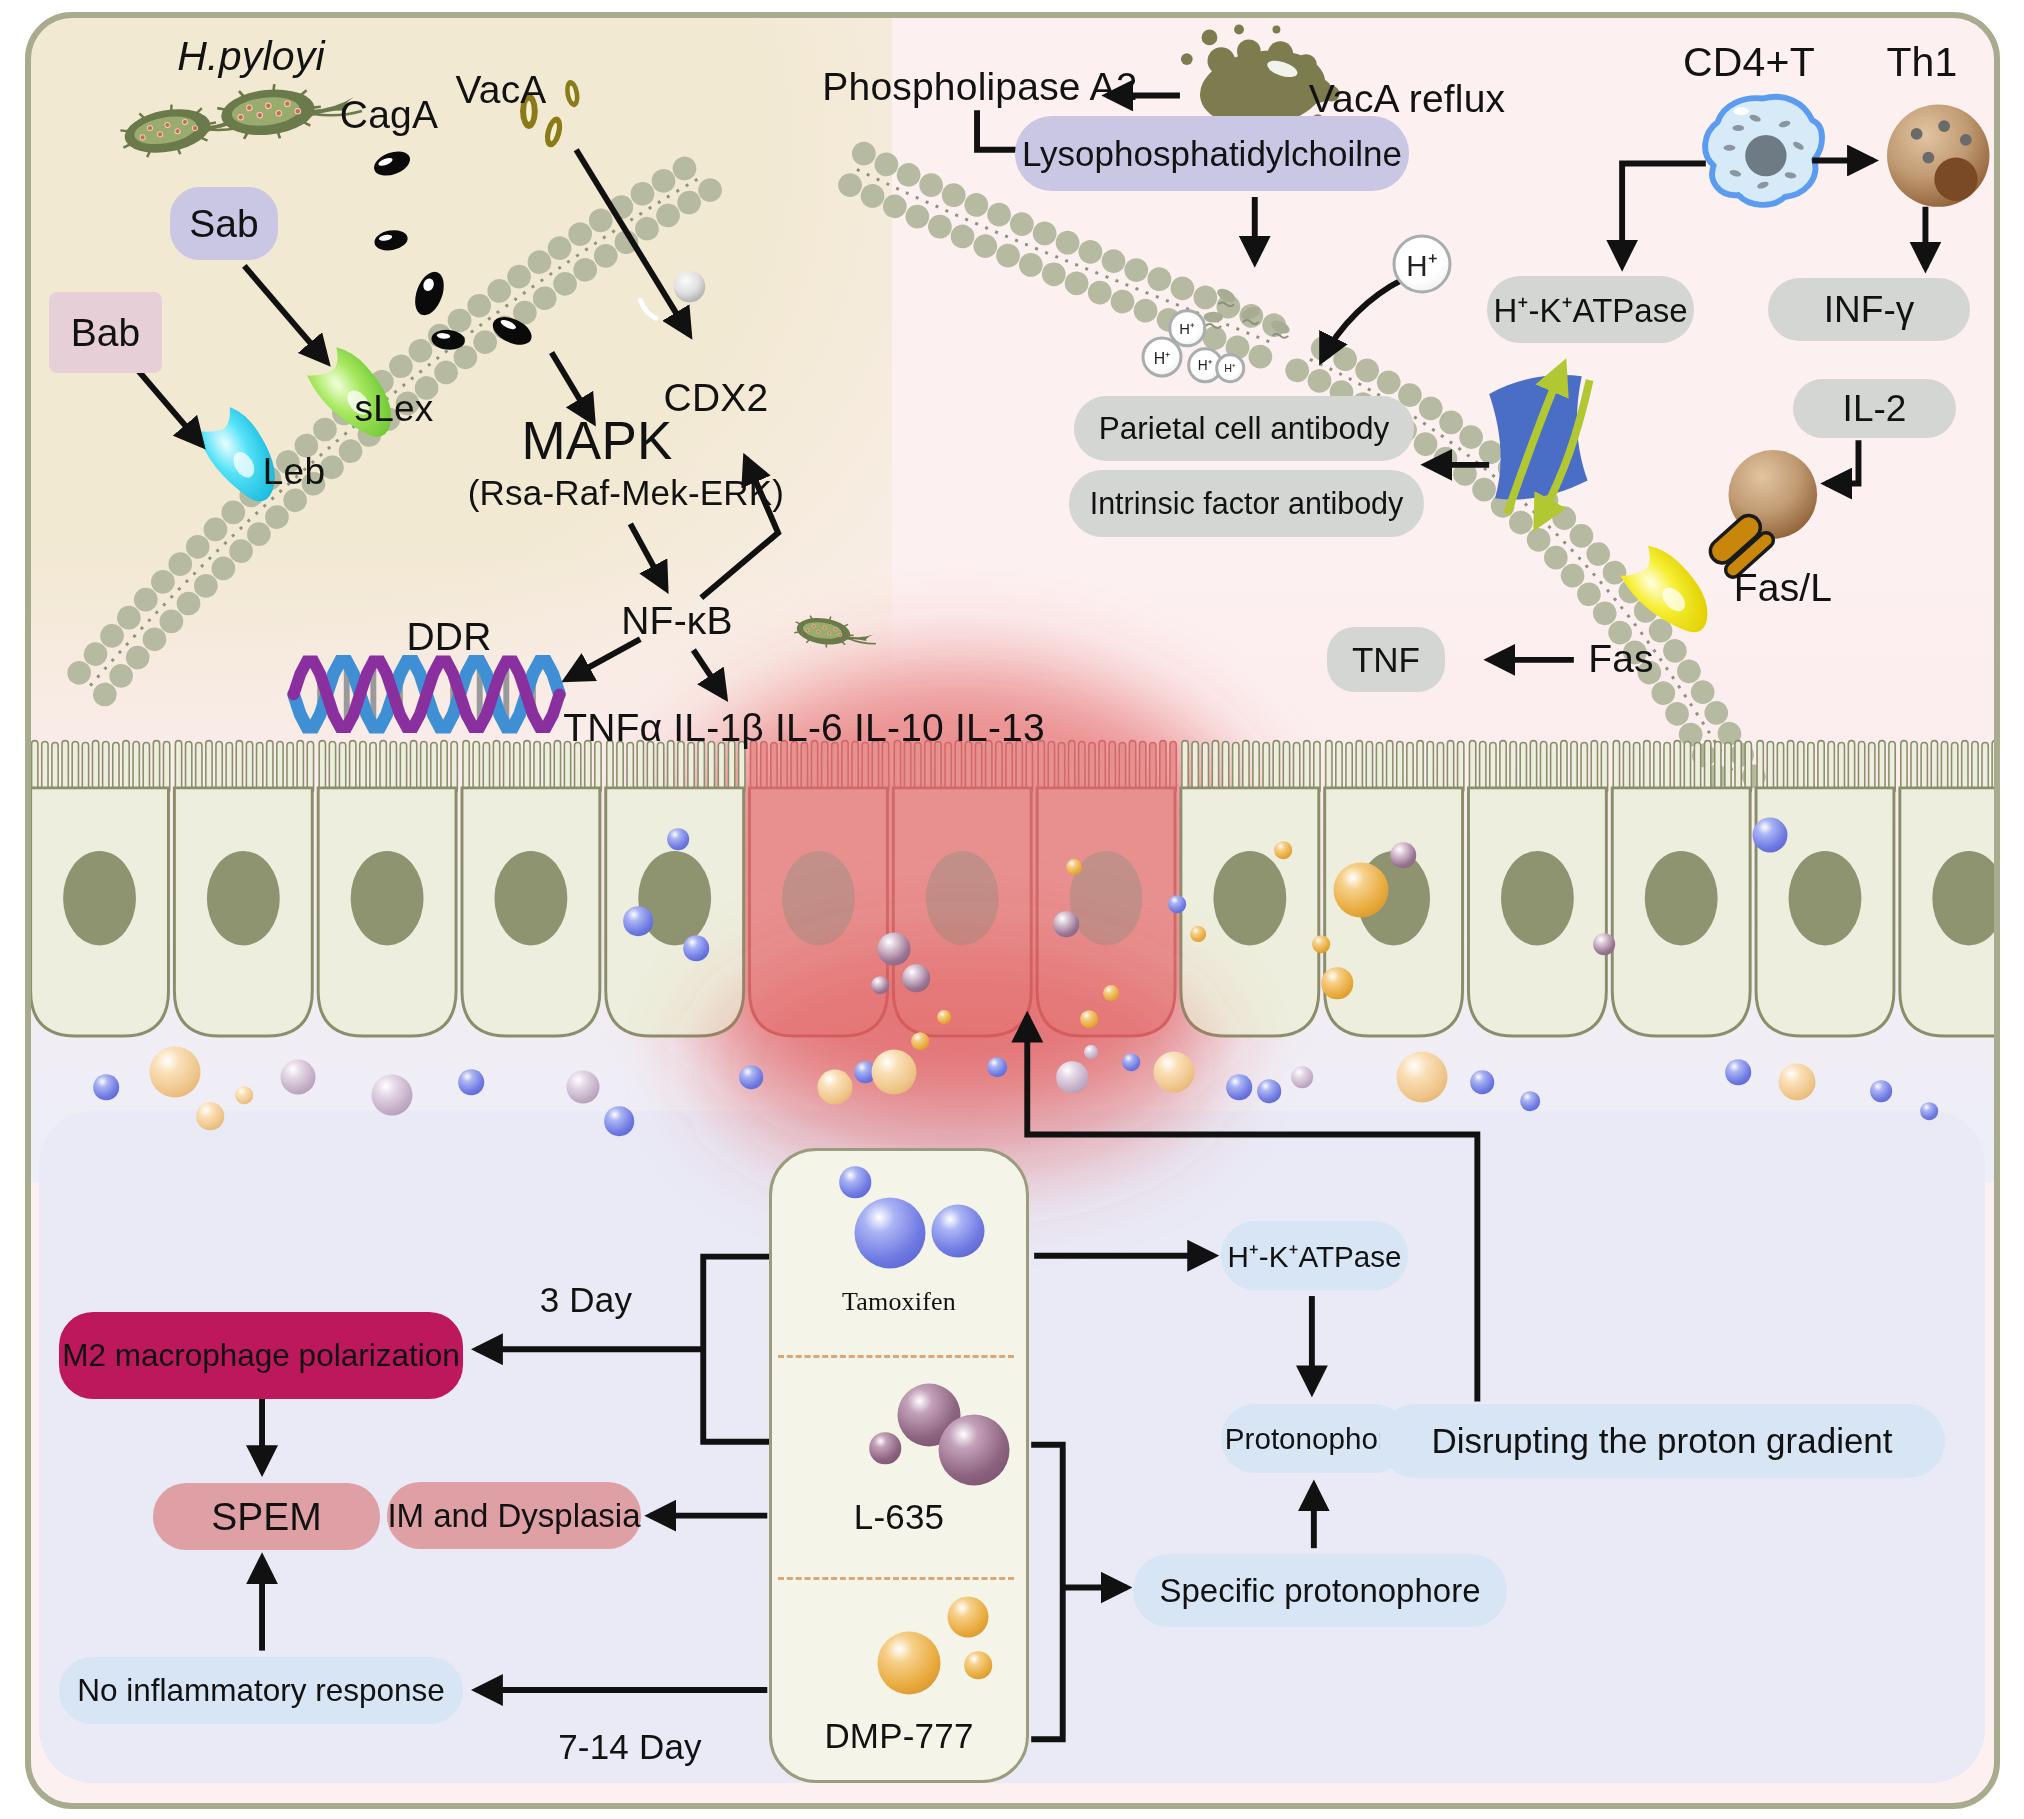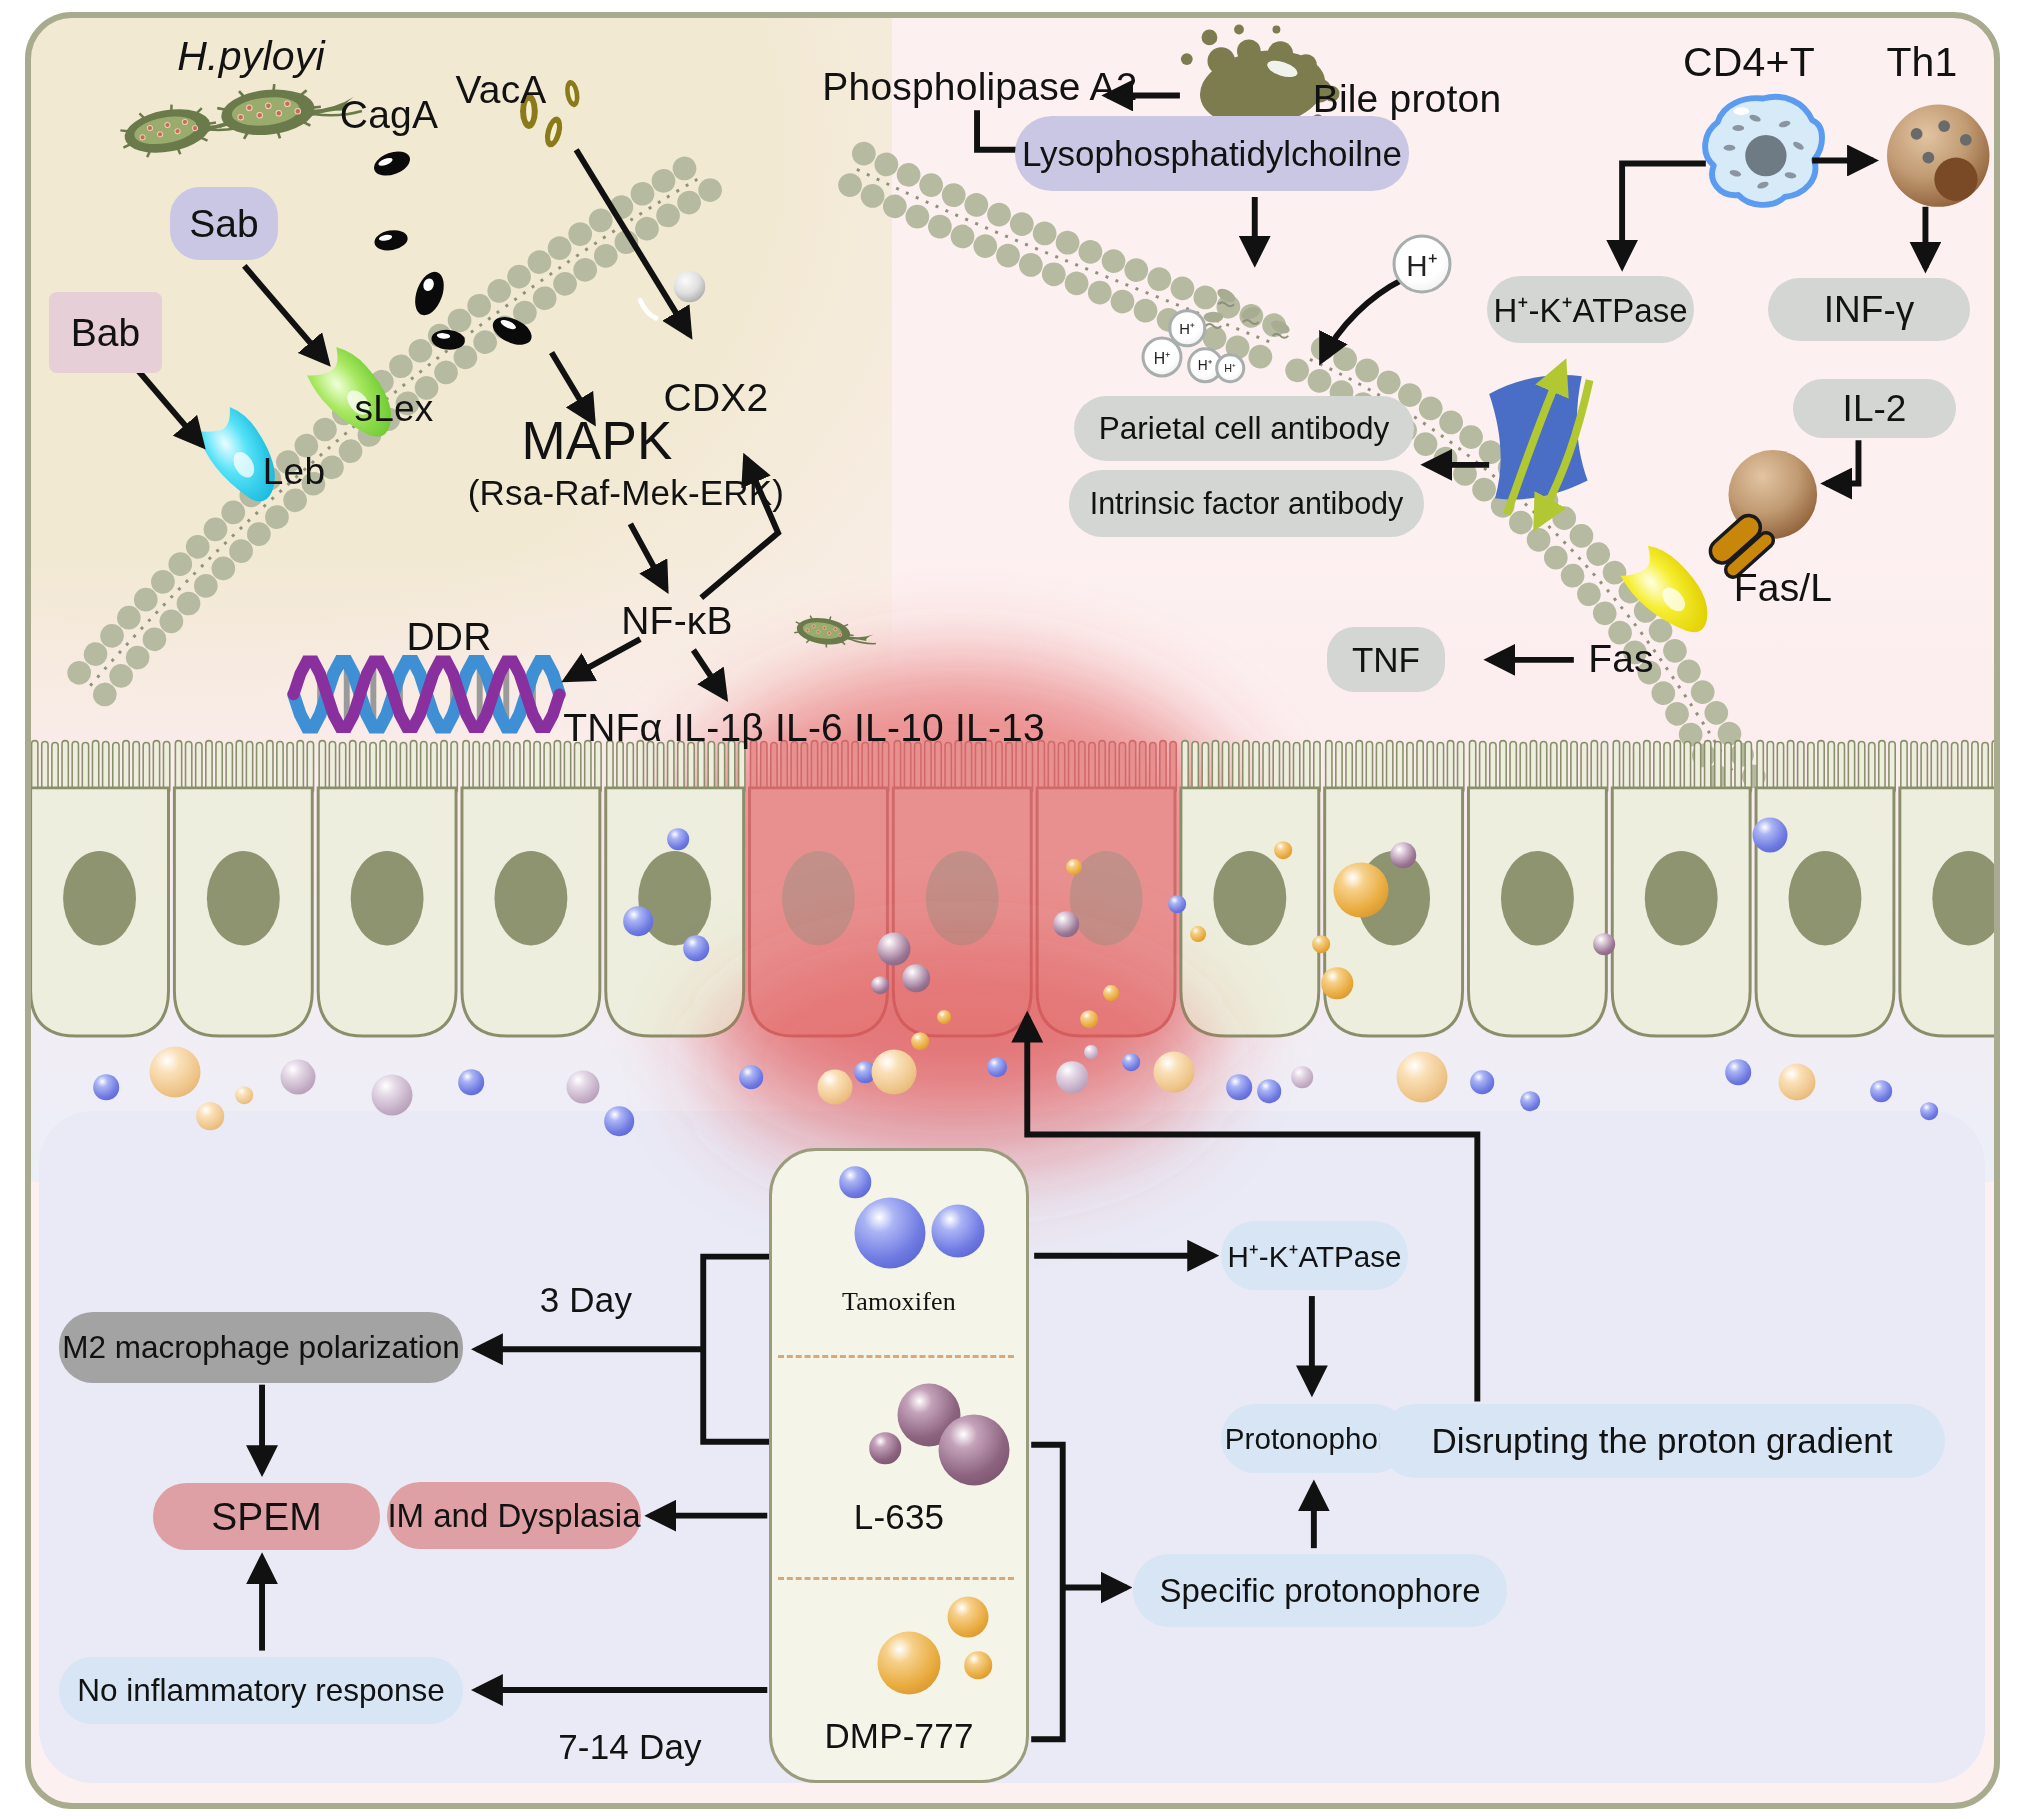--- a/index.html
+++ b/index.html
@@ -619,37 +619,37 @@
           <div class="pill" style="left: 1487px; top: 276px; width: 207px; height: 67px; background: rgb(211, 214, 211); font-size: 33px; border-radius: 33px;">H⁺-K⁺ATPase</div>
           <div class="pill" style="left: 1768px; top: 278px; width: 202px; height: 63px; background: rgb(211, 214, 211); font-size: 37px; border-radius: 31.5px;">INF-γ</div>
           <div class="pill" style="left: 1793px; top: 379px; width: 163px; height: 59px; background: rgb(211, 214, 211); font-size: 37px; border-radius: 29.6px;">IL-2</div>
           <div class="pill" style="left: 1074px; top: 396px; width: 340px; height: 65px; background: rgb(211, 214, 211); font-size: 31.5px; border-radius: 32.5px;">Parietal cell antibody</div>
           <div class="pill" style="left: 1069px; top: 470px; width: 355px; height: 67px; background: rgb(211, 214, 211); font-size: 30.5px; border-radius: 33px; text-align: center;">Intrinsic factor antibody</div>
           <div class="pill" style="left: 1327px; top: 627px; width: 118px; height: 65px; background: rgb(211, 214, 211); font-size: 35px; border-radius: 27.6px;">TNF</div>
           <div class="pill" style="left: 1221px; top: 1221px; width: 187px; height: 69px; background: rgb(215, 229, 244); font-size: 29.6px; border-radius: 34px;">H⁺-K⁺ATPase</div>
           <div class="pill" style="left: 1221px; top: 1404px; width: 187px; height: 69px; background: rgb(215, 229, 244); font-size: 29.6px; border-radius: 34px;">Protonophore</div>
           <div class="pill" style="left: 1379px; top: 1404px; width: 566px; height: 74px; background: rgb(215, 229, 244); font-size: 35px; border-radius: 37px;">Disrupting the proton gradient</div>
           <div class="pill" style="left: 1133px; top: 1554px; width: 374px; height: 73px; background: rgb(215, 229, 244); font-size: 33px; border-radius: 36px;">Specific protonophore</div>
-          <div class="pill" style="left: 59px; top: 1312px; width: 404px; height: 71px; background: #a3a3a3; font-size: 31.5px; border-radius: 34px;">M2 macrophage polarization</div>
+          <div class="pill" style="left: 59px; top: 1312px; width: 404px; height: 87px; background: #be185d; font-size: 31.5px; border-radius: 34px;">M2 macrophage polarization</div>
           <div class="pill" style="left: 153px; top: 1483px; width: 227px; height: 67px; background: rgb(223, 160, 165); font-size: 39px; border-radius: 33px;">SPEM</div>
           <div class="pill" style="left: 387px; top: 1482px; width: 254px; height: 67px; background: rgb(223, 160, 165); font-size: 33px; border-radius: 33px;">IM and Dysplasia</div>
           <div class="pill" style="left: 59px; top: 1657px; width: 404px; height: 67px; background: rgb(215, 229, 244); font-size: 31.5px; border-radius: 33px;">No inflammatory response</div>
           <div class="lbl" style="left: 251px; top: 56px; font-size: 41px; font-style: italic;">H.pyloyi</div>
           <div class="lbl" style="left: 389px; top: 115px; font-size: 39px;">CagA</div>
           <div class="lbl" style="left: 501px; top: 90px; font-size: 39px;">VacA</div>
           <div class="lbl" style="left: 394px; top: 409px; font-size: 37px;">sLex</div>
           <div class="lbl" style="left: 294px; top: 456px; font-size: 37px; margin-top: 16px;">Leb</div>
           <div class="lbl" style="left: 597px; top: 440px; font-size: 53px;">MAPK</div>
           <div class="lbl" style="left: 626px; top: 493px; font-size: 35px;">(Rsa-Raf-Mek-ERK)</div>
           <div class="lbl" style="left: 716px; top: 398px; font-size: 39px;">CDX2</div>
           <div class="lbl" style="left: 677px; top: 621px; font-size: 39px;">NF-κB</div>
           <div class="lbl" style="left: 449px; top: 637px; font-size: 39px;">DDR</div>
           <div class="lbl" style="left: 804px; top: 728px; font-size: 39px;">TNFα IL-1β IL-6 IL-10 IL-13</div>
           <div class="lbl" style="left: 980px; top: 87px; font-size: 39px;">Phospholipase A2</div>
-          <div class="lbl" style="left: 1407px; top: 99px; font-size: 39px;">Bile proton</div>
+          <div class="lbl" style="left: 1407px; top: 99px; font-size: 39px;">VacA reflux</div>
           <div class="lbl" style="left: 1749px; top: 62px; font-size: 41px;">CD4+T</div>
           <div class="lbl" style="left: 1922px; top: 62px; font-size: 41px;">Th1</div>
           <div class="lbl" style="left: 1783px; top: 588px; font-size: 39px;">Fas/L</div>
           <div class="lbl" style="left: 1621px; top: 659px; font-size: 39px;">Fas</div>
           <div class="lbl" style="left: 586px; top: 1300px; font-size: 35px;">3 Day</div>
           <div class="lbl" style="left: 630px; top: 1747px; font-size: 35px;">7-14 Day</div>
           <div class="lbl" style="left: 899px; top: 1302px; font-size: 26px; font-family: Liberation Serif, serif;">Tamoxifen</div>
           <div class="lbl" style="left: 899px; top: 1517px; font-size: 35px;">L-635</div>
           <div class="lbl" style="left: 899px; top: 1736px; font-size: 35px;">DMP-777</div>
           <div class="hion" style="left: 1422px; top: 264px; width: 53px; height: 53px; font-size: 29.6px;">H⁺</div>

